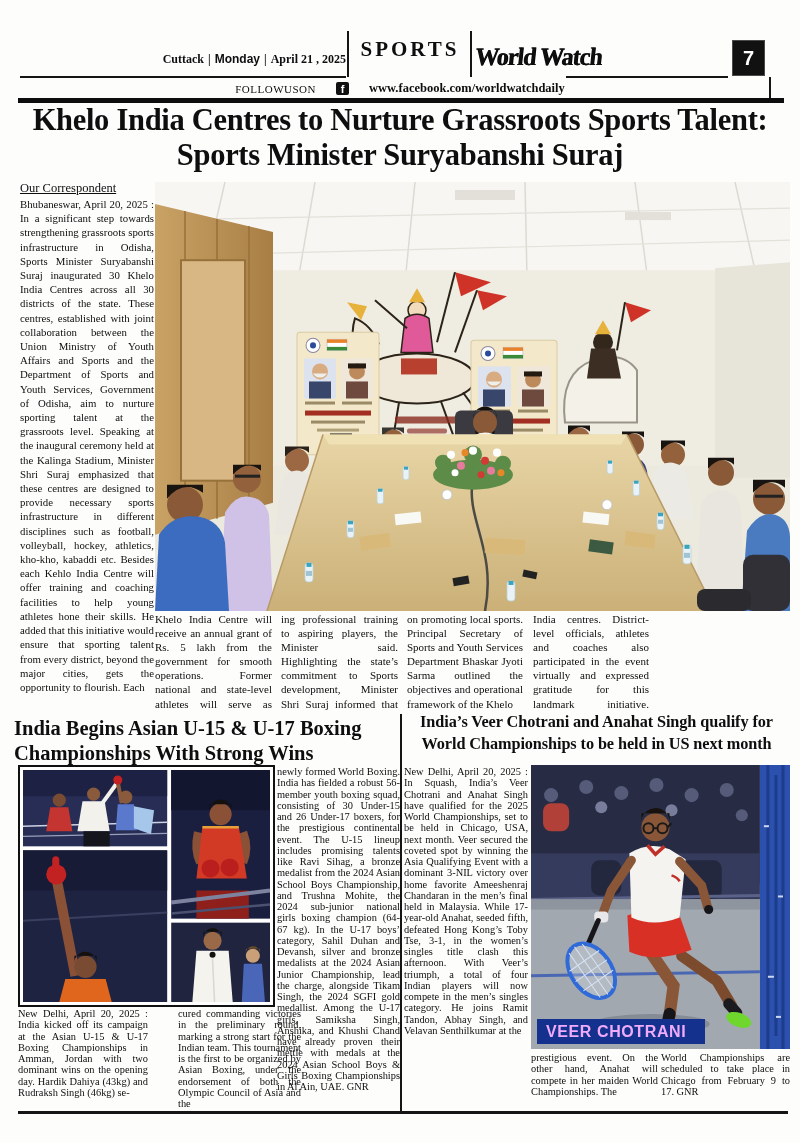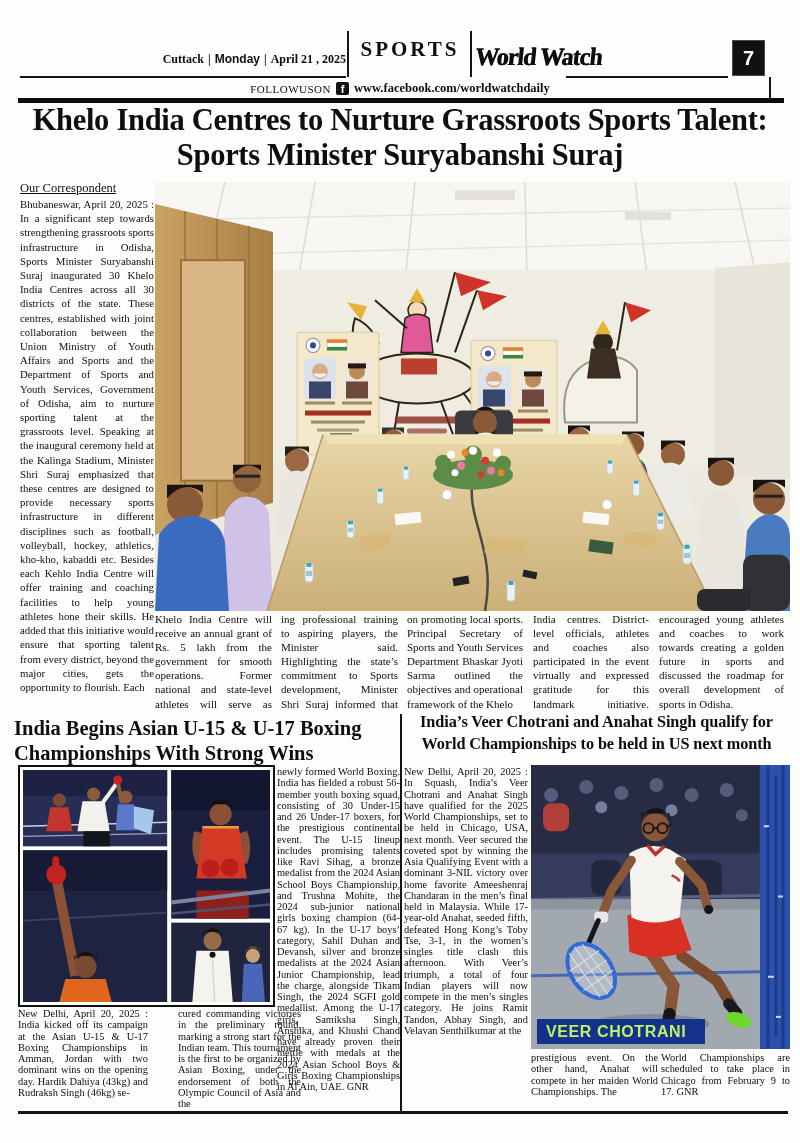--- a/index.html
+++ b/index.html
@@ -15,21 +15,21 @@
   .v1{left:347px;top:31px;width:2px;height:46px;}
   .section-title{left:352px;top:37px;width:116px;text-align:center;font-size:21px;font-weight:bold;letter-spacing:3px;}
   .v2{left:470px;top:31px;width:2px;height:46px;}
   .brand{left:475px;top:44px;width:132px;font-size:24px;font-weight:bold;white-space:nowrap;
          transform:skewX(-6deg) scaleY(1.05);letter-spacing:-1px;text-shadow:0.6px 0 #000;}
   .brand-rule{left:566px;top:76px;width:162px;height:2px;}
   .page-box{left:732px;top:40px;width:31px;height:34px;background:#111;border:1px solid #4a4a4a;
             color:#fff;font-family:"Liberation Sans",sans-serif;font-size:20px;font-weight:bold;
             display:flex;align-items:center;justify-content:center;}
   .v3{left:769px;top:77px;width:2px;height:21px;}
-  .follow-row{left:230px;top:80px;width:340px;height:17px;display:flex;align-items:center;justify-content:center;gap:5px;}
+  .follow-row{left:230px;top:80px;width:340px;height:17px;display:flex;align-items:center;justify-content:center;gap:20px;}
   .follow-label{font-size:11px;letter-spacing:0.5px;}
   .fb-icon{width:13px;height:13px;background:#111;color:#fff;border-radius:2px;
            font-family:"Liberation Sans",sans-serif;font-size:11px;font-weight:bold;
            display:flex;align-items:flex-end;justify-content:center;line-height:12px;}
   .fb-url{font-size:12.5px;font-weight:bold;}
   .thick-bar{left:18px;top:98px;width:766px;height:4.5px;background:#0d0d0d;}
   
   .headline-1{left:20px;top:103px;width:760px;text-align:center;font-size:30.5px;font-weight:bold;line-height:1.16;letter-spacing:-0.3px;}
   .byline{left:20px;top:181px;width:140px;font-size:12.5px;text-decoration:underline;}
   .col{text-align:justify;overflow:hidden;}
@@ -45,21 +45,21 @@
   .v-divider{left:400px;top:714px;width:2px;height:400px;}
   .small-col{font-size:10.4px;line-height:11.25px;}
   .bx-photo{left:18px;top:765px;width:257px;height:242px;background:#fff;border:2.5px solid #111;box-sizing:border-box;padding:3px;}
   .bx-photo svg{display:block;width:100%;height:100%;}
   .bx-c2{left:277px;top:766px;width:123px;height:347px;}
   .bx-c0{left:18px;top:1008px;width:130px;height:100px;}
   .bx-c1{left:152px;top:1008px;width:123px;height:100px;margin-left:26px;}
   .sq-main{left:404px;top:766px;width:124px;height:345px;}
   .sq-photo{left:531px;top:765px;width:259px;height:284px;background:#272c44;}
   .sq-photo svg{display:block;width:100%;height:100%;}
-  .sq-caption{left:6px;top:254px;height:25px;width:168px;background:#15318e;color:#bef264;
+  .sq-caption{left:6px;top:254px;height:25px;width:168px;background:#15318e;color:#f0abfc;
               font-family:"Liberation Sans",sans-serif;font-size:16px;font-weight:bold;letter-spacing:0.6px;
               display:flex;align-items:center;padding-left:9px;box-sizing:border-box;}
   .sq-b0{left:531px;top:1052px;width:127px;height:57px;}
   .sq-b1{left:661px;top:1052px;width:129px;height:57px;}
   .bottom-rule{left:18px;top:1111px;width:770px;height:2.5px;}
 </style>
 </head>
 <body>
 
 <div class="page">
@@ -305,21 +305,20 @@
 
       <rect x="588" y="372" width="47" height="56" rx="10" fill="#303036"></rect>
       <rect x="542" y="406" width="54" height="22" rx="8" fill="#2a2a2f"></rect>
     </svg>
   </div>
 
   <div class="abs col a1col a1c0">Khelo India Centre will receive an annual grant of Rs. 5 lakh from the government for smooth operations. Former national and state-level athletes will serve as coaches, impart-</div>
   <div class="abs col a1col a1c1">ing professional training to aspiring players, the Minister said. Highlighting the state’s commitment to Sports development, Minister Shri Suraj informed that the centres will also focus</div>
   <div class="abs col a1col a1c2">on promoting local sports. Principal Secretary of Sports and Youth Services Department Bhaskar Jyoti Sarma outlined the objectives and operational framework of the Khelo</div>
   <div class="abs col a1col a1c3">India centres. District-level officials, athletes and coaches also participated in the event virtually and expressed gratitude for this landmark initiative. During the interaction, the Minister</div>
-  <div class="abs col a1col a1c4">encouraged young athletes and coaches to work towards creating a golden future in sports and discussed the roadmap for overall development of sports in Odisha.</div>
 
   <h2 class="abs headline-2" style="margin:0;">India Begins Asian U-15 &amp; U-17 Boxing Championships With Strong Wins</h2>
 
   <div class="abs bx-photo">
     <svg viewBox="0 0 245 231" preserveAspectRatio="none">
       <rect width="245" height="231" fill="#ffffff"></rect>
 
       <rect x="0" y="0" width="143" height="76" fill="#272d55"></rect>
       <rect x="0" y="0" width="143" height="26" fill="#1d2244"></rect>
       <line x1="0" y1="56" x2="143" y2="52" stroke="#cdd2e4" stroke-width="1.5"></line>

